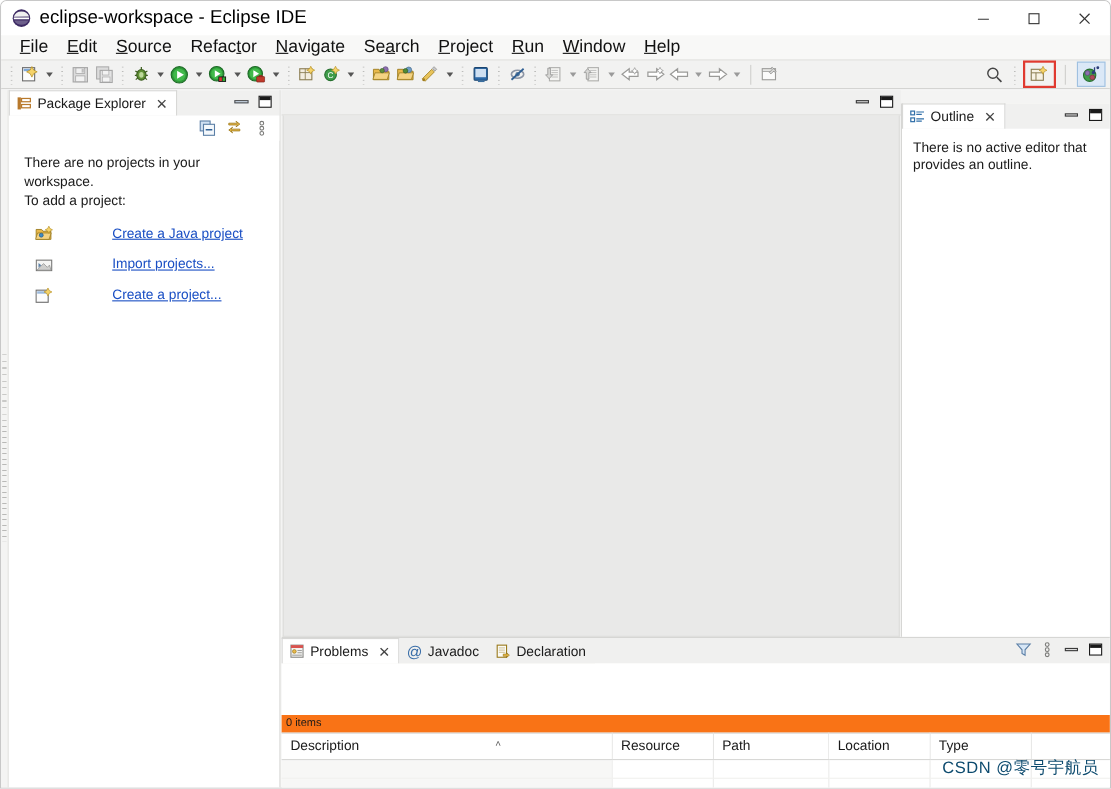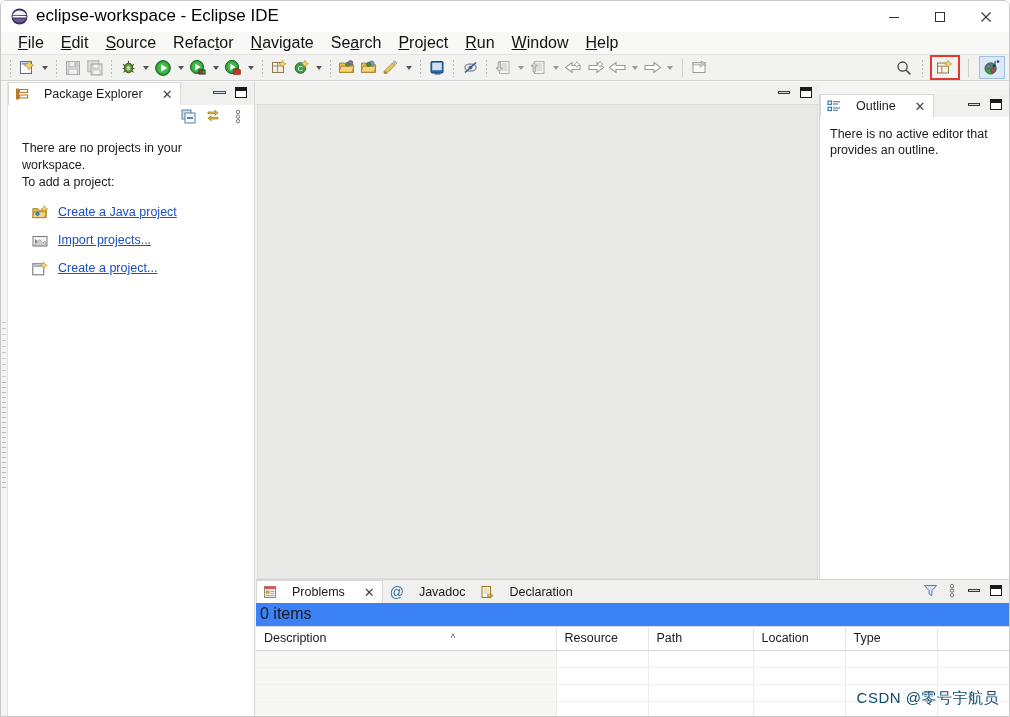--- a/index.html
+++ b/index.html
@@ -146,21 +146,21 @@
   .view-tab {
     height: 23px;
     display: flex; align-items: center;
     padding: 0 7px 0 6px;
     background: #ffffff;
     border-top: 1px solid #d8d8d6;
     border-left: 1px solid #d8d8d6;
     border-right: 1px solid #d8d8d6;
     font-size: 12.5px;
     white-space: nowrap;
-    gap: 15px;
+    gap: 5px;
   }
   .view-tab.inactive {
     background: #f0f0ef;
     border-color: transparent;
   }
   .tab-close {
     color: #444; font-size: 13px; line-height: 1;
     margin-left: 4px; font-family: "Liberation Sans", sans-serif;
   }
   .tab-ctrls {
@@ -200,20 +200,21 @@
   .pkg-links { margin-top: 13px; }
   .pkg-link-row {
     display: flex; align-items: center;
     gap: 9px; margin-bottom: 11px;
     padding-left: 10px;
   }
   .pkg-link-text {
     color: #1a4fc4;
     text-decoration: underline;
     font-size: 12.5px;
+    margin-left: 44px;
   }
 
   
   .left-strip {
     position: absolute; left: 0; top: 0; width: 7px; bottom: 0;
     background: #f4f4f3;
     border-right: 1px solid #e0e0de;
   }
   .left-strip .dots {
     position: absolute; left: 1px; top: 300px;
@@ -257,24 +258,25 @@
   }
 
   
   #bottom-panel {
     position: absolute;
     left: 255px; right: 0; bottom: 0; height: 137px;
     background: #ffffff;
     border-top: 1px solid #d6d6d4;
   }
   .prob-count {
-    font-size: 16px;
+    font-size: 10px;
     padding: 2px 0 3px 4px;
     color: #1a1a1a;
-    background: #3b82f6;
+    background: #f97316;
+    margin-top: 47px;
   }
   .prob-table { width: 100%; border-collapse: collapse; table-layout: fixed; }
   .prob-table th {
     font-weight: normal;
     font-size: 12.5px;
     text-align: left;
     padding: 4px 0 5px 8px;
     background: #ffffff;
     border-right: 1px solid #e3e3e1;
     border-bottom: 1px solid #d8d8d6;

